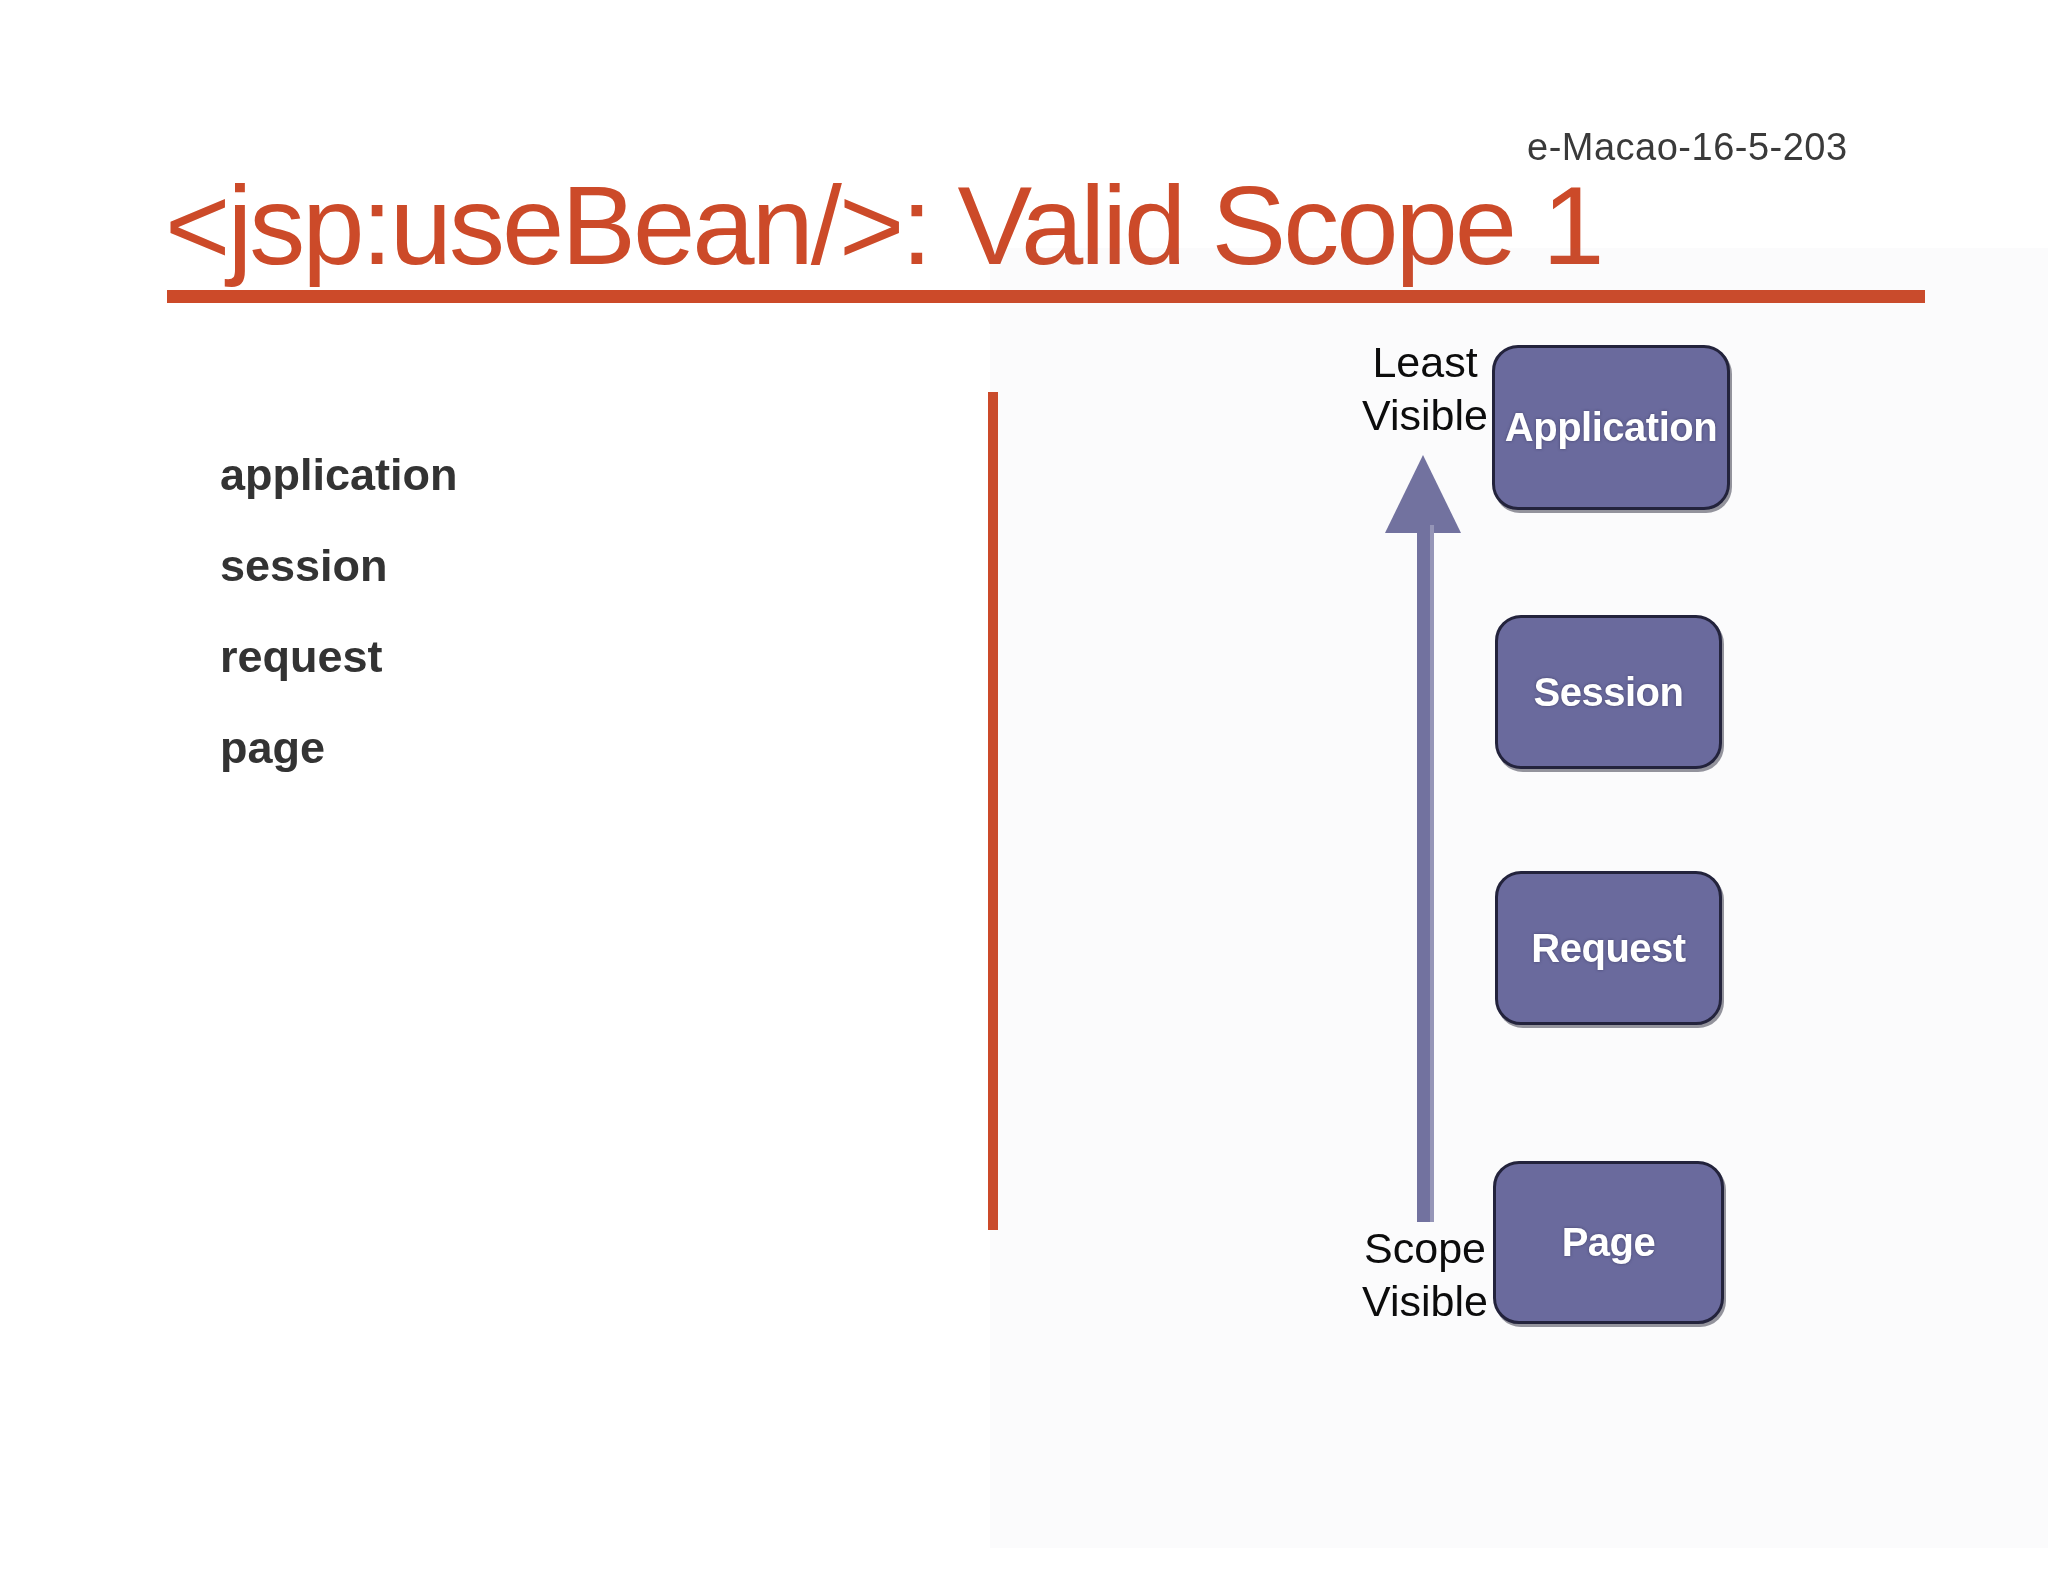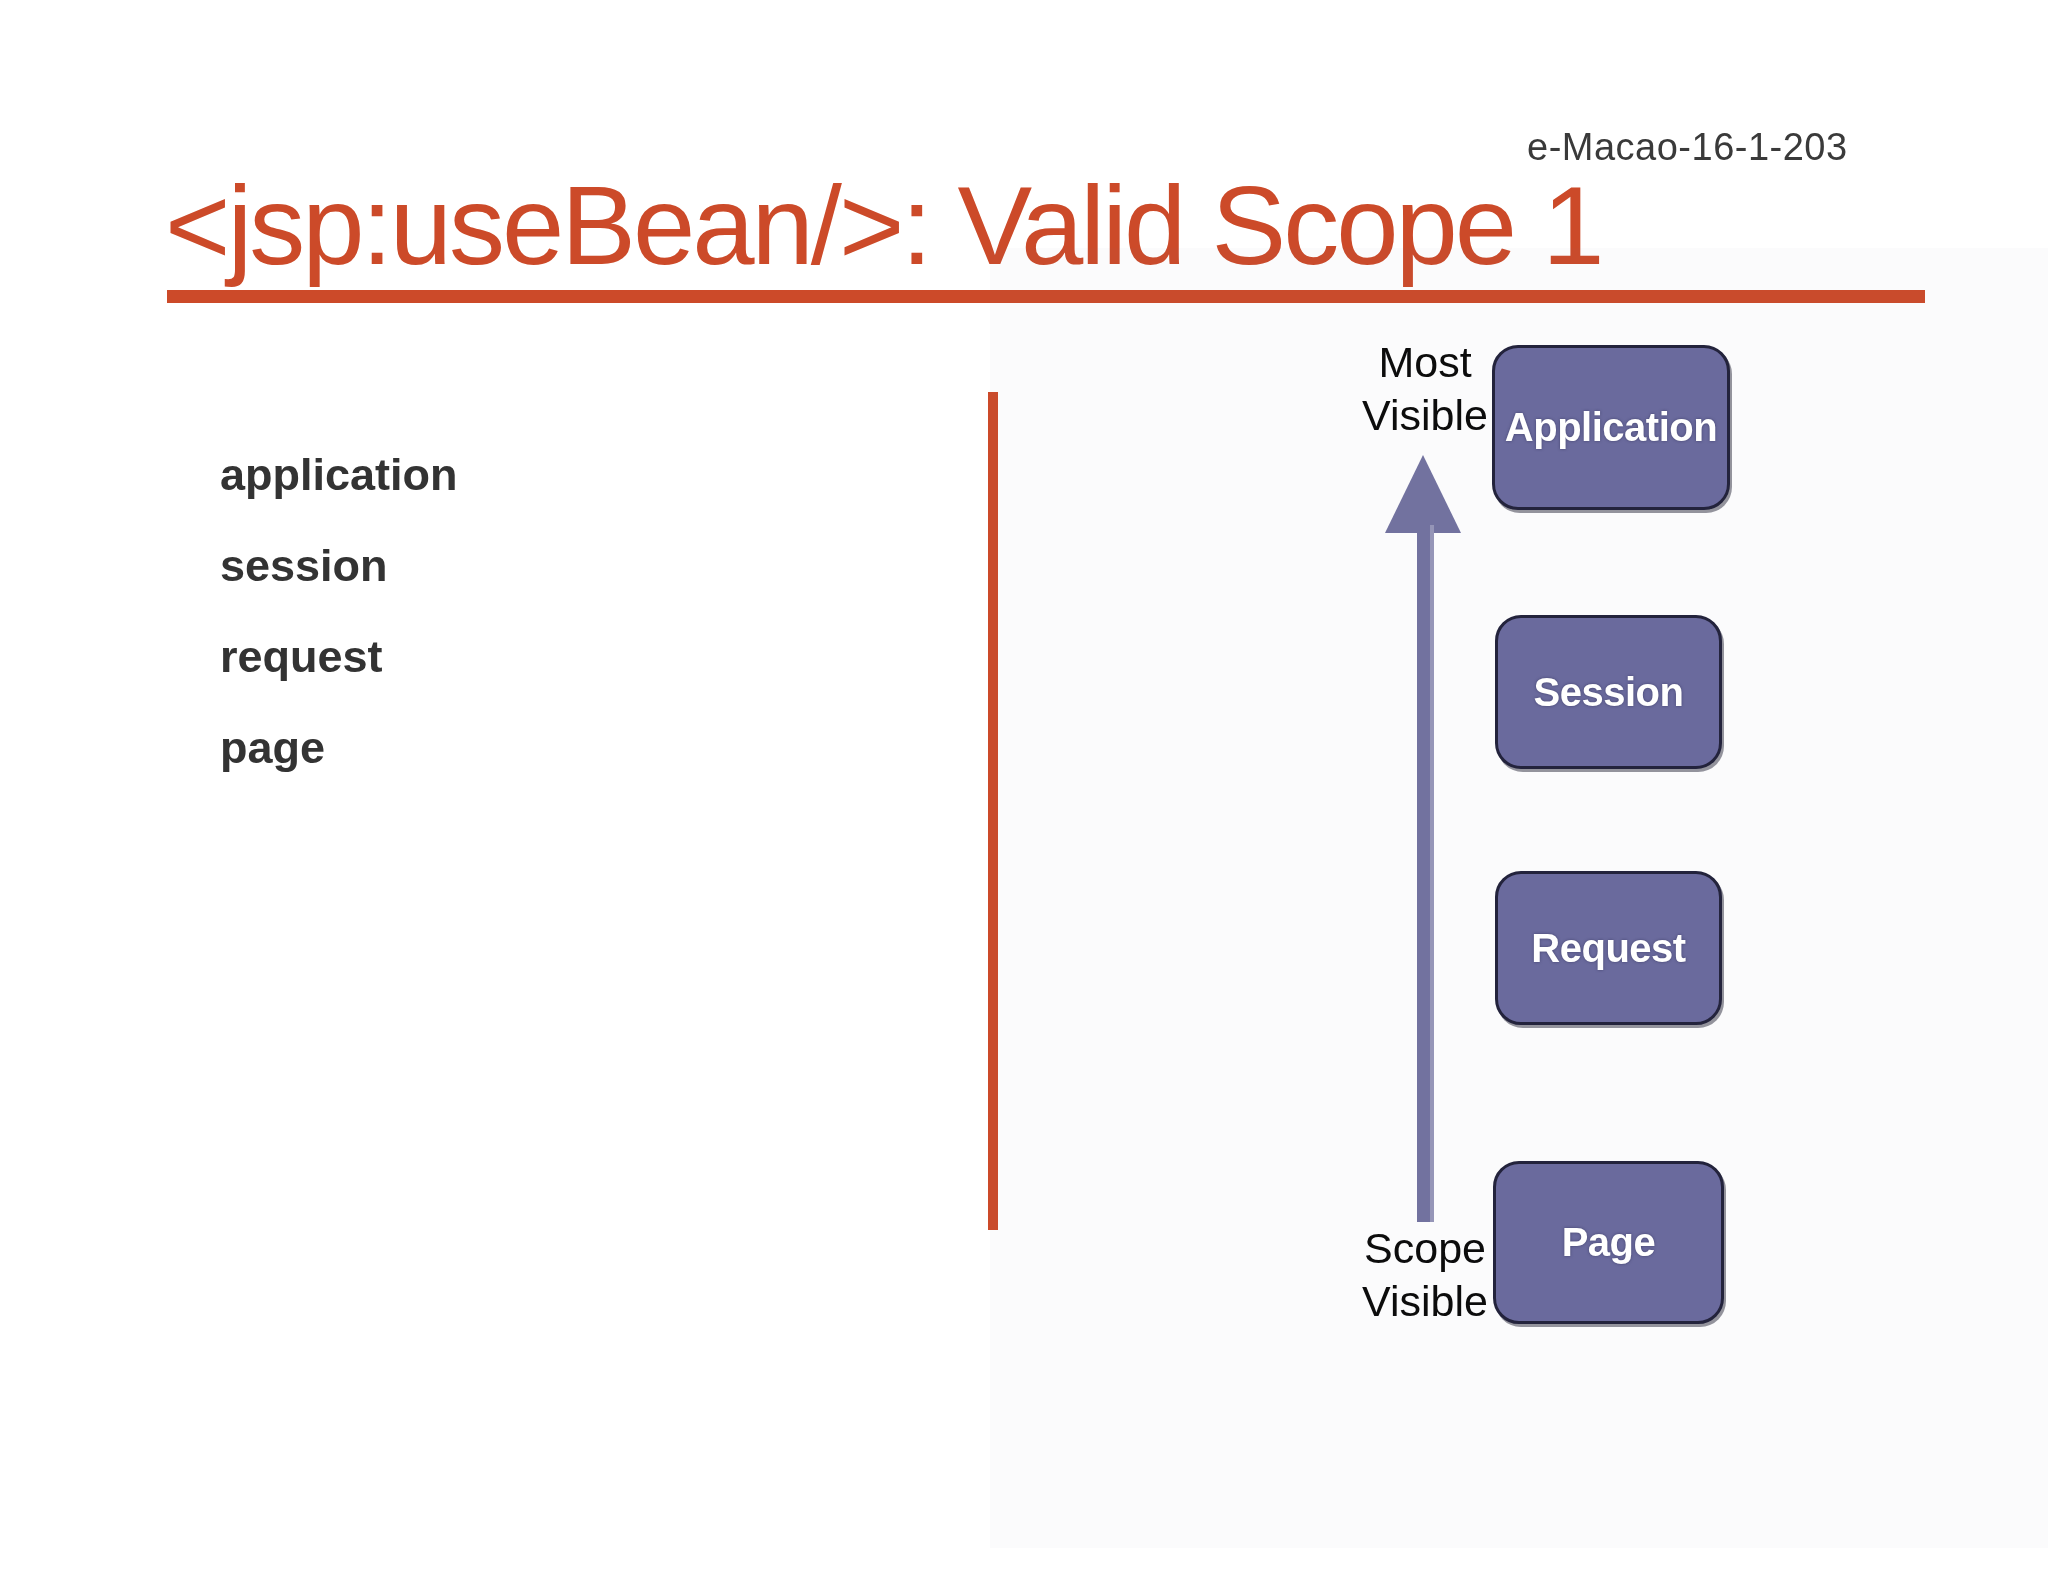--- a/index.html
+++ b/index.html
@@ -111,38 +111,38 @@
     box-shadow:2px 3px 0 rgba(20,20,40,0.45);
   }
   .box-application{left:1492px; top:345px; width:238px; height:165px;}
   .box-session    {left:1495px; top:615px; width:227px; height:154px;}
   .box-request    {left:1495px; top:871px; width:227px; height:154px;}
   .box-page       {left:1493px; top:1161px; width:231px; height:163px;}
 </style>
 </head>
 <body>
 
-<div class="abs slide-code">e-Macao-16-1-203</div>
+<div class="abs slide-code">e-Macao-16-5-203</div>
 
 <h1 class="abs slide-title">&lt;jsp:useBean/&gt;: Valid Scope 1</h1>
 <div class="abs title-underline"></div>
 
 <ul class="abs scope-list">
   <li>application</li>
   <li>session</li>
   <li>request</li>
   <li>page</li>
 </ul>
 
 <div class="abs divider"></div>
 
 <div class="abs scan-bg"></div>
 
 <div class="abs axis-label most-label">
-  <span>Most</span>
+  <span>Least</span>
   <span>Visible</span>
 </div>
 <div class="abs axis-label least-label">
   <span>Scope</span>
   <span>Visible</span>
 </div>
 
 <div>
   <div class="abs arrow-head"></div>
   <div class="abs arrow-shaft"></div>

